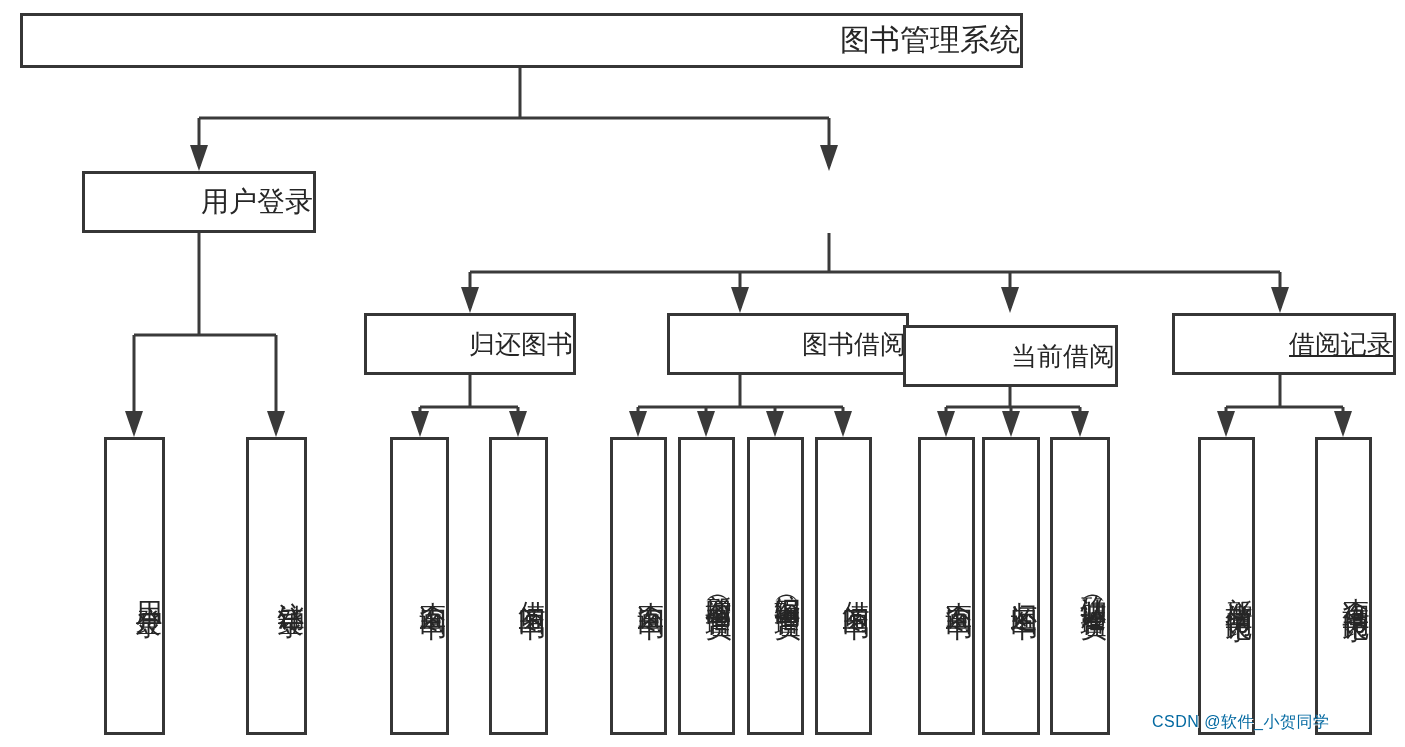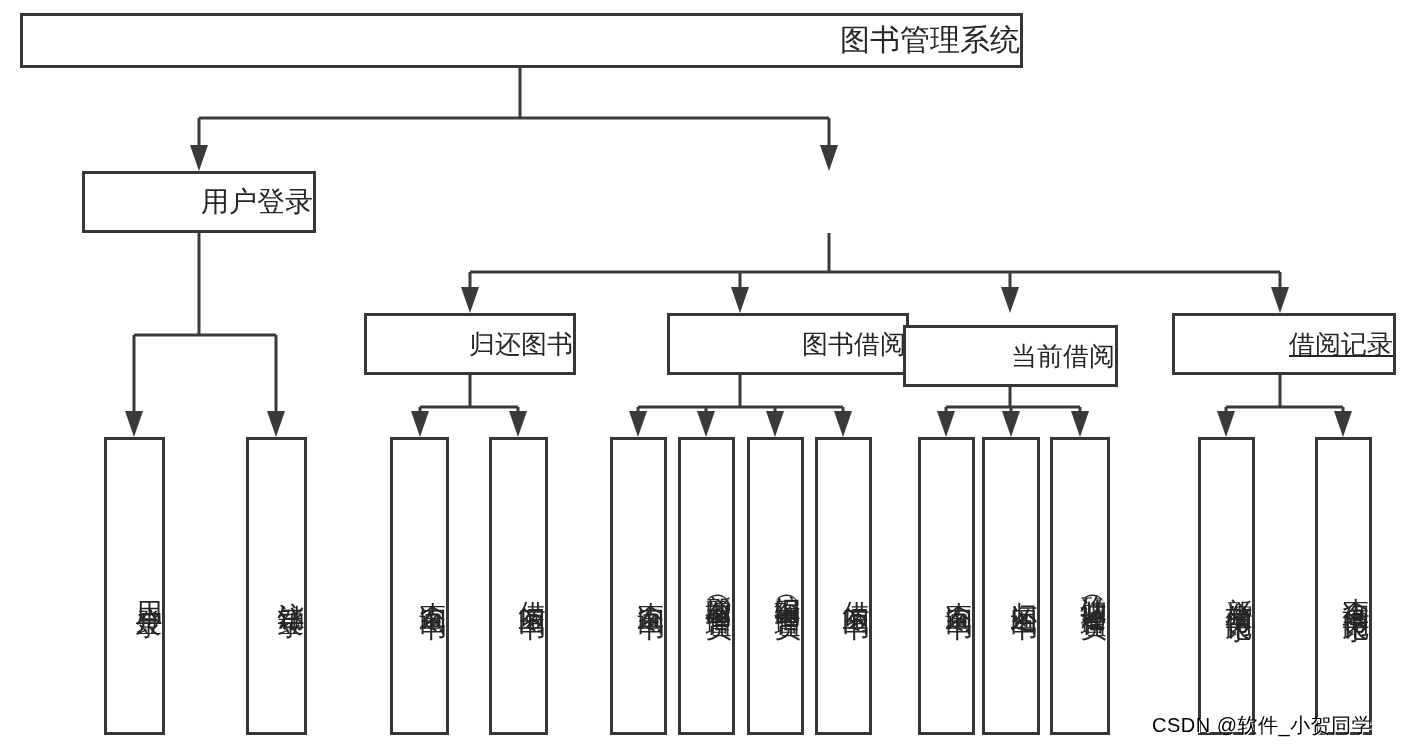--- a/index.html
+++ b/index.html
@@ -38,21 +38,21 @@
   .f-5{left:678px;width:57px;}
   .f-6{left:747px;width:57px;}
   .f-7{left:815px;width:57px;}
   .f-8{left:918px;width:57px;}
   .f-9{left:982px;width:58px;}
   .f-10{left:1050px;width:60px;}
   .f-11{left:1198px;width:57px;}
   .f-12{left:1315px;width:57px;}
   .watermark{
     position:absolute;left:1152px;top:712px;
-    font-size:20px;color:#000000;letter-spacing:0.5px;
+    font-size:16px;color:#0369a1;letter-spacing:0.5px;
     text-shadow:1px 1px 0 #ffffff;z-index:5;white-space:nowrap;
   }
 </style>
 </head>
 <body>
 
 <div class="stage">
 
   <svg class="wires" viewBox="0 0 1405 747" fill="none" stroke="#3a3a3a" stroke-width="3">
     <path d="M520 68 V118 M199 118 H829 M199 118 V166 M829 118 V166"></path>

